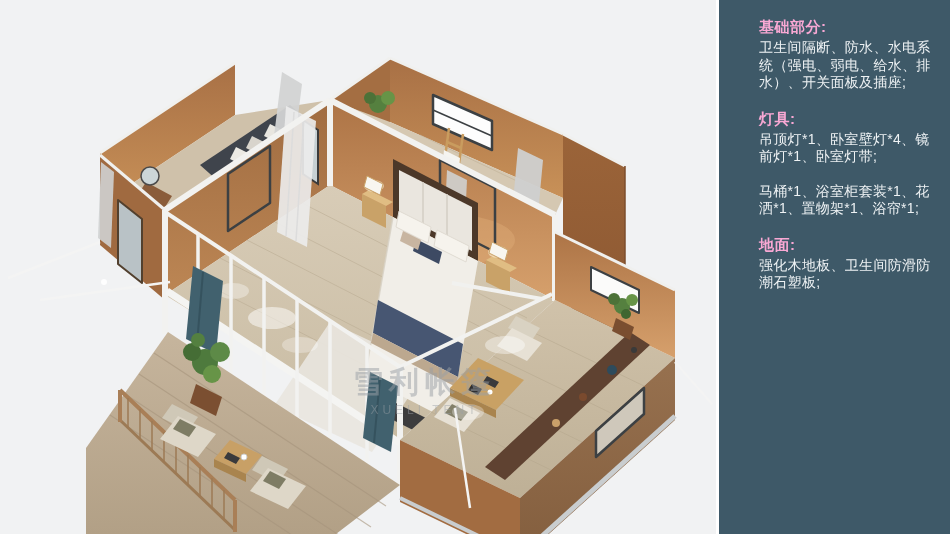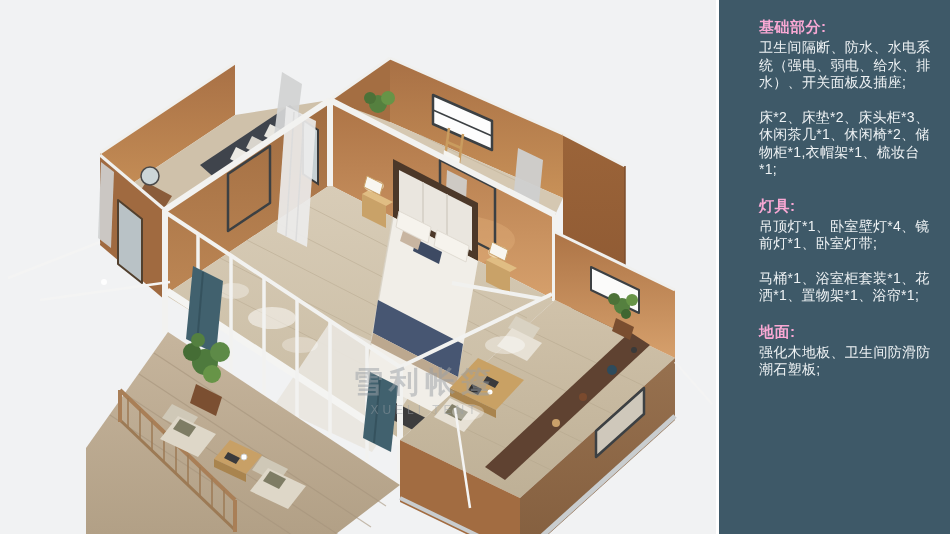--- a/index.html
+++ b/index.html
@@ -330,21 +330,20 @@
 
   <div class="divider"></div>
 
   <div class="panel">
     <div class="sections">
       <div class="section">
         <div class="section-heading">基础部分:</div>
         <div class="section-body">卫生间隔断、防水、水电系统（强电、弱电、给水、排水）、开关面板及插座;</div>
       </div>
       <div class="section">
-        <div class="section-body">床*2、床垫*2、床头柜*3、休闲茶几*1、休闲椅*2、储物柜*1,衣帽架*1、梳妆台*1;</div>
       </div>
       <div class="section">
         <div class="section-heading">灯具:</div>
         <div class="section-body">吊顶灯*1、卧室壁灯*4、镜前灯*1、卧室灯带;</div>
       </div>
       <div class="section">
         <div class="section-body">马桶*1、浴室柜套装*1、花洒*1、置物架*1、浴帘*1;</div>
       </div>
       <div class="section">
         <div class="section-heading">地面:</div>

